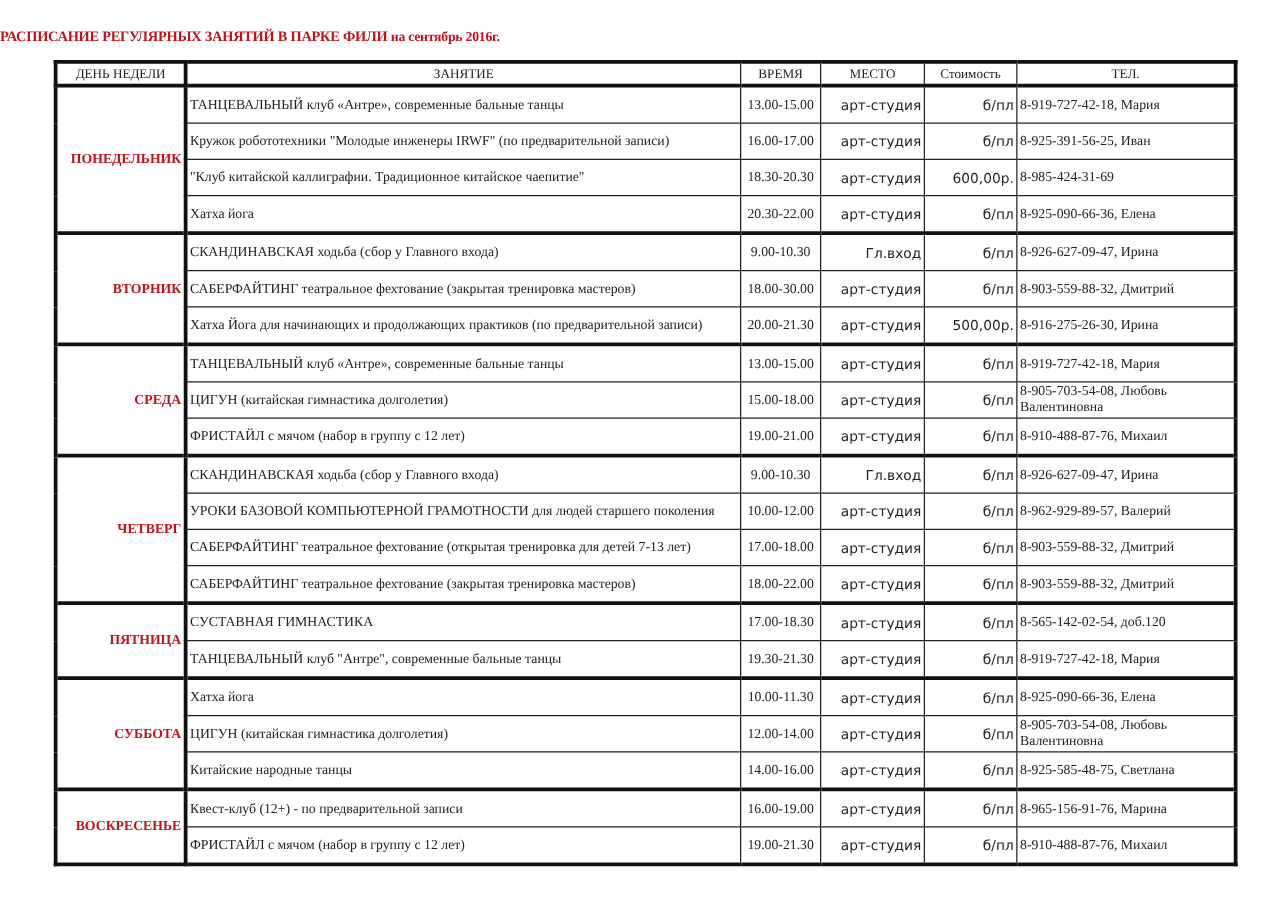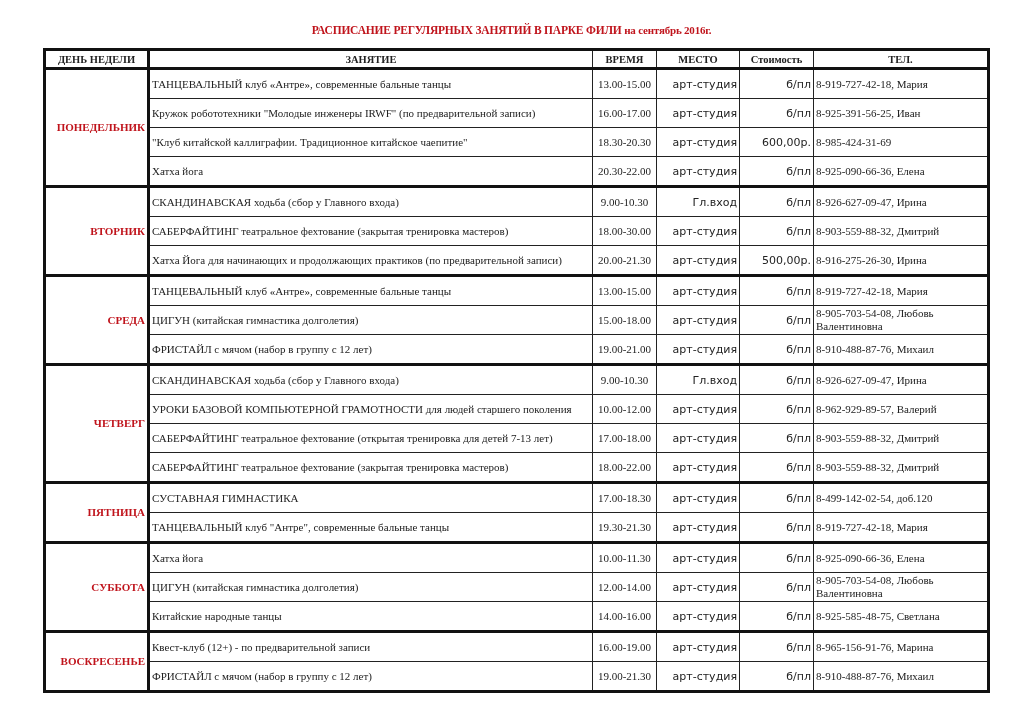--- a/index.html
+++ b/index.html
@@ -1,25 +1,25 @@
 <!DOCTYPE html>
 <html><head>
 <meta charset="utf-8">
 <style>
   html, body { margin: 0; padding: 0; background: #ffffff; }
   body { width: 1023px; height: 723px; position: relative; overflow: hidden;
          font-family: "Liberation Serif", "DejaVu Serif", serif; color: #222; }
-  .title { position: absolute; top: 24px; left: 0; width: 1023px; text-align: center;
+  .title { position: absolute; top: 24px; left: 0; width: 1023px; text-align: left;
            font-size: 11.5px; font-weight: bold; color: #c0141c; letter-spacing: -0.2px; }
   .title .sub { font-size: 11px; }
   table.sched { position: absolute; top: 48px; left: 43px; width: 944px;
                 border-collapse: collapse; table-layout: fixed; }
   table.sched th, table.sched td { border: 1px solid #222; padding: 0 2px; font-size: 11px;
                 vertical-align: middle; line-height: 13px; }
-  table.sched th { height: 16px; font-weight: bold; text-align: center; font-size: 10.5px; }
+  table.sched th { height: 16px; font-weight: normal; text-align: center; font-size: 10.5px; }
   table.sched tr.head th { border-top: 3px solid #111; border-bottom: 3px solid #111; }
   table.sched th:first-child, table.sched td.day { border-left: 3px solid #111; border-right: 3px solid #111; }
   table.sched th:last-child, table.sched td.tel { border-right: 3px solid #111; }
   table.sched tr.grp-start td { border-top: 3px solid #111; }
   table.sched tr.last td { border-bottom: 3px solid #111; }
   td.day { text-align: right; font-weight: bold; color: #c0141c; font-size: 11.5px; }
   td.act { text-align: left; }
   td.time { text-align: center; }
   td.place, td.cost { text-align: right; font-family: "DejaVu Sans", sans-serif; font-size: 10px; }
   td.tel { text-align: left; }
@@ -154,21 +154,21 @@
         <td class="place">арт-студия</td>
         <td class="cost">б/пл</td>
         <td class="tel">8-903-559-88-32, Дмитрий</td>
       </tr>
       <tr class="row grp-start">
         <td class="day" rowspan="2">ПЯТНИЦА</td>
         <td class="act">СУСТАВНАЯ ГИМНАСТИКА</td>
         <td class="time">17.00-18.30</td>
         <td class="place">арт-студия</td>
         <td class="cost">б/пл</td>
-        <td class="tel">8-499-142-02-54, доб.120</td>
+        <td class="tel">8-565-142-02-54, доб.120</td>
       </tr>
       <tr class="row">
         <td class="act">ТАНЦЕВАЛЬНЫЙ клуб "Антре",  современные бальные танцы</td>
         <td class="time">19.30-21.30</td>
         <td class="place">арт-студия</td>
         <td class="cost">б/пл</td>
         <td class="tel">8-919-727-42-18, Мария</td>
       </tr>
       <tr class="row grp-start">
         <td class="day" rowspan="3">СУББОТА</td>

